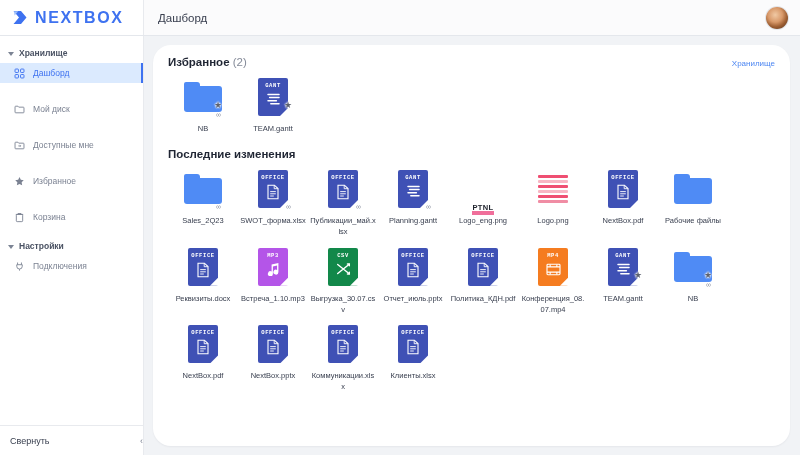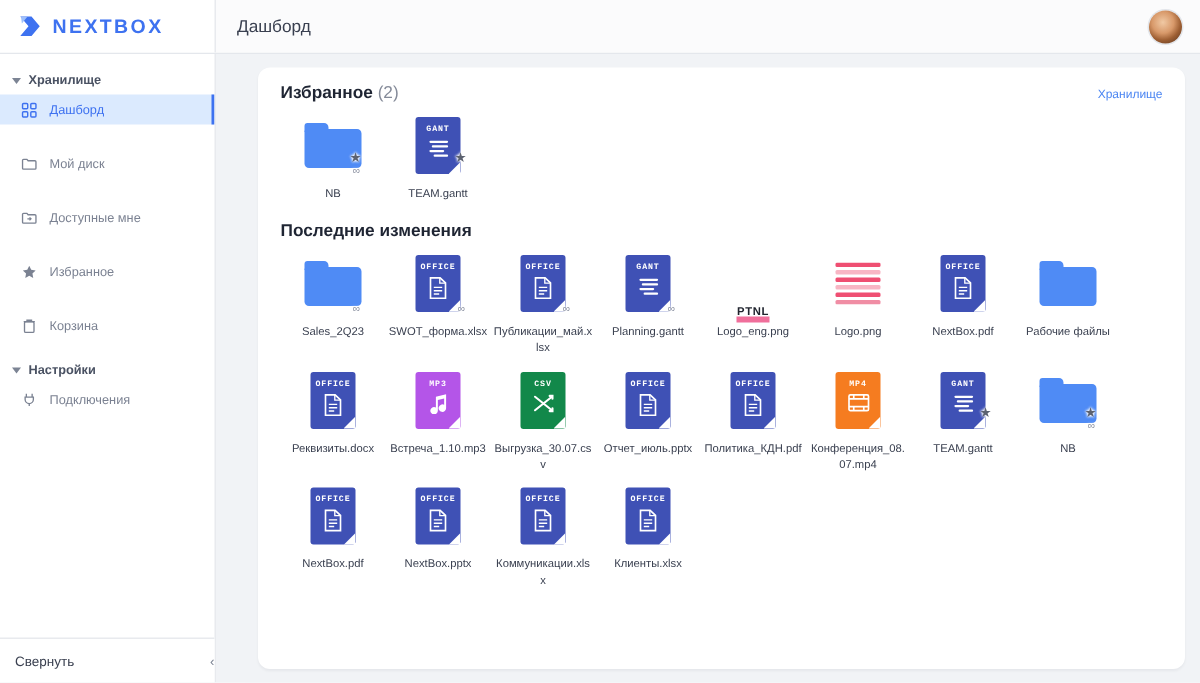--- a/index.html
+++ b/index.html
@@ -20,37 +20,37 @@
   }
   .brand {
     width: 144px; min-width: 144px;
     display: flex; align-items: center; gap: 6px;
     padding-left: 12px;
     border-right: 1px solid #e8eaee;
     background: #fff;
   }
   .brand-mark { width: 17px; height: 17px; position: relative; flex: 0 0 auto; }
   .brand-name {
-    font-size: 13px; font-weight: 700; letter-spacing: 1.6px;
+    font-size: 16px; font-weight: 700; letter-spacing: 1.6px;
     color: #3e72f0;
   }
   .topbar-main {
     flex: 1; display: flex; align-items: center; justify-content: space-between;
     padding: 0 12px 0 14px; background: #fbfbfc;
   }
   .page-title { font-size: 11.5px; color: #3a4050; }
   .avatar {
     width: 22px; height: 22px; border-radius: 50%;
     overflow: hidden; flex: 0 0 auto;
     background: radial-gradient(circle at 42% 36%, #f0c9a4 0%, #d8996a 38%, #9e5f33 62%, #4a2d1c 100%);
     box-shadow: 0 0 0 1px #e2e5ea;
   }
 
   
-  .body { flex: 1; display: flex; min-height: 0; gap: 19px; }
+  .body { flex: 1; display: flex; min-height: 0; }
 
   
   .sidebar {
     width: 144px; min-width: 144px;
     background: #ffffff;
     border-right: 1px solid #e8eaee;
     display: flex; flex-direction: column;
     position: relative;
   }
   .nav { flex: 1; padding-top: 7px; overflow: hidden; }
@@ -83,21 +83,21 @@
     border-top: 1px solid #e8eaee;
     display: flex; align-items: center; justify-content: space-between;
     padding: 0 0 0 10px;
     font-size: 9px; color: #3a4050; background: #fff;
   }
   .collapse-chevron { font-size: 9px; color: #7b8292; }
 
   
   .main { flex: 1; min-width: 0; padding: 9px 10px 9px 9px; background: #f1f3f6; overflow: hidden; }
   .card {
-    background: #ffffff; border-radius: 8px; height: 100%;
+    background: #ffffff; border-radius: 18px; height: 100%;
     padding: 11px 15px 0 15px; overflow: hidden;
     box-shadow: 0 1px 2px rgba(17,24,39,.05);
   }
   .section-head { display: flex; align-items: baseline; justify-content: space-between; }
   .section-title { font-size: 11.5px; font-weight: 700; color: #1f2533; }
   .section-title .count { font-weight: 400; color: #858b99; }
   .more-link { font-size: 8px; color: #4c86f2; cursor: pointer; }
 
   .section-title.plain { font-weight: 700; }
   .section-gap { height: 13px; }

